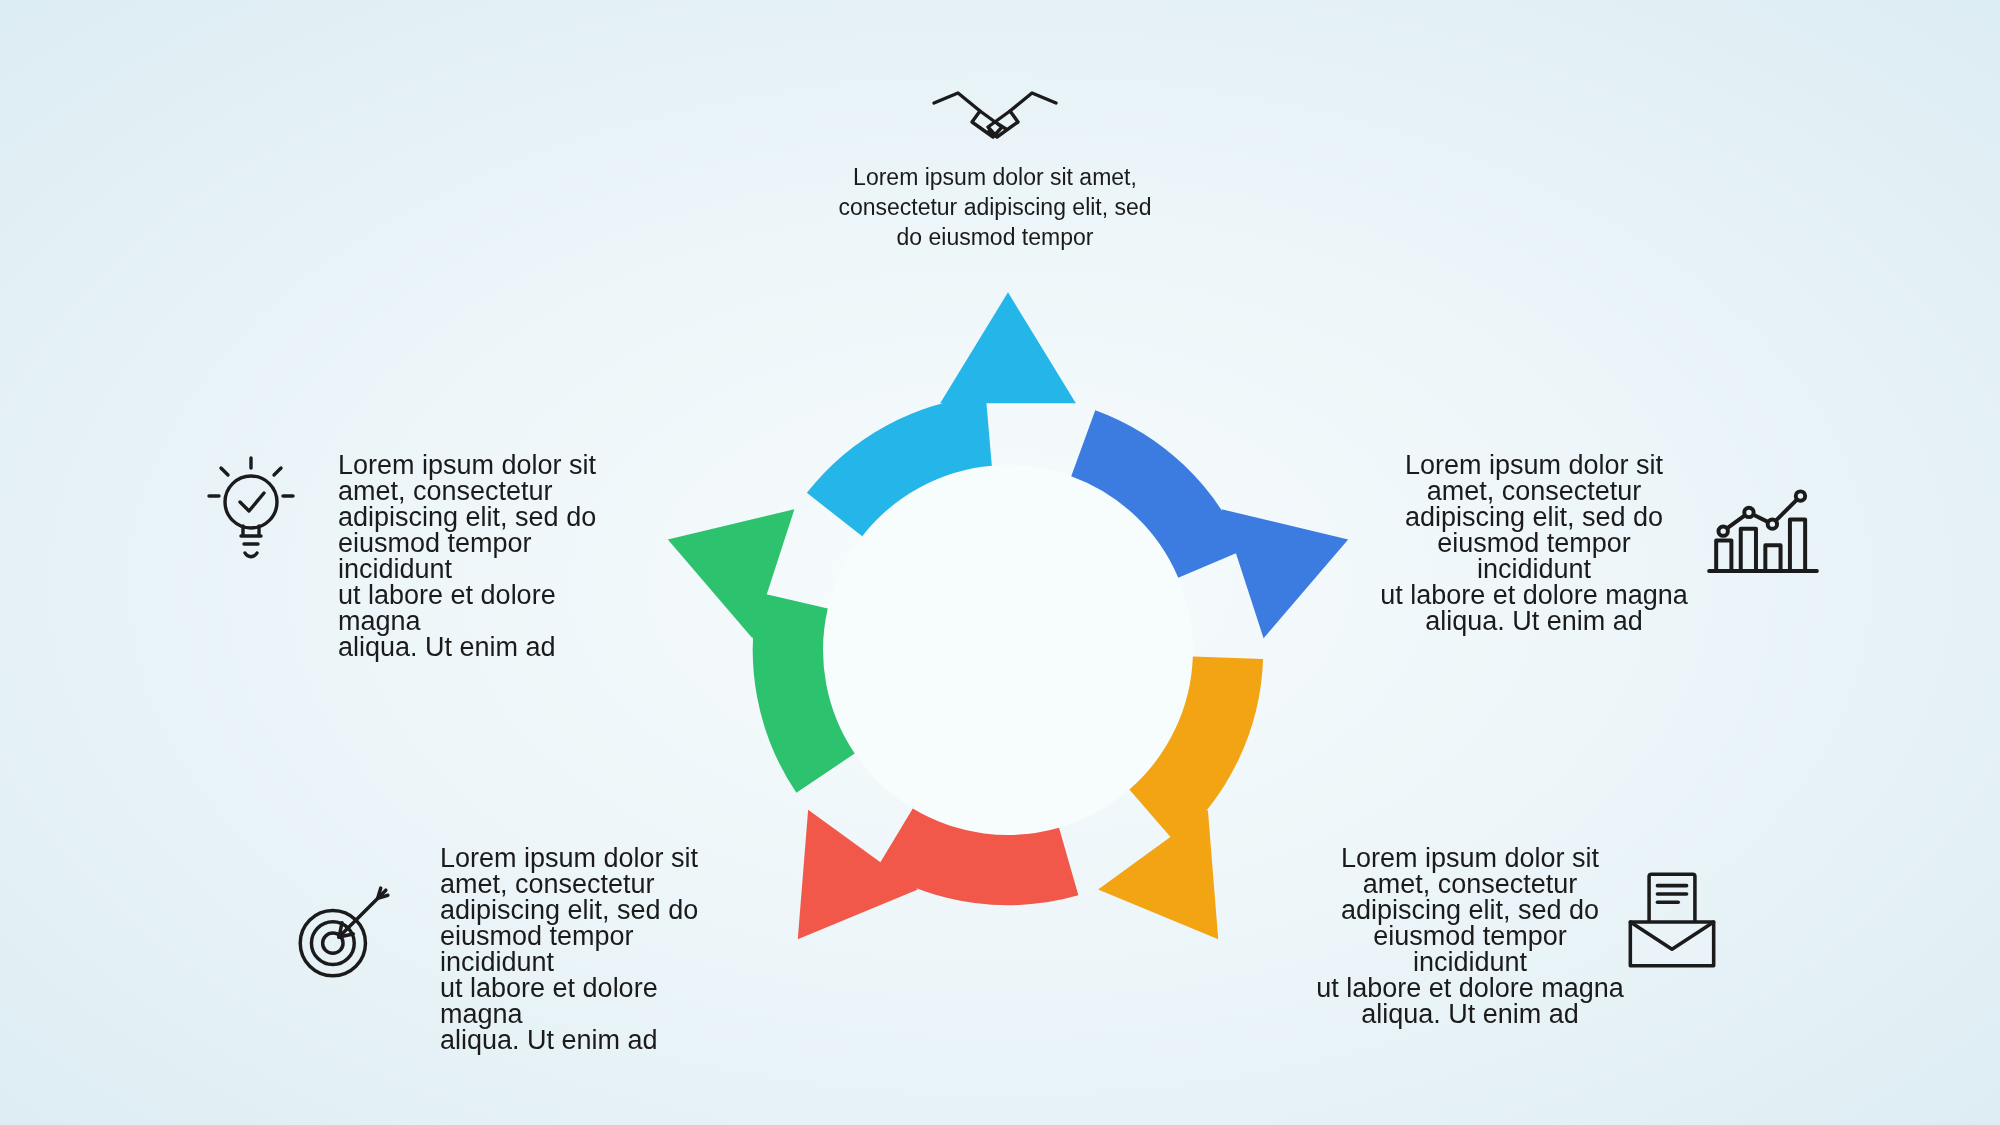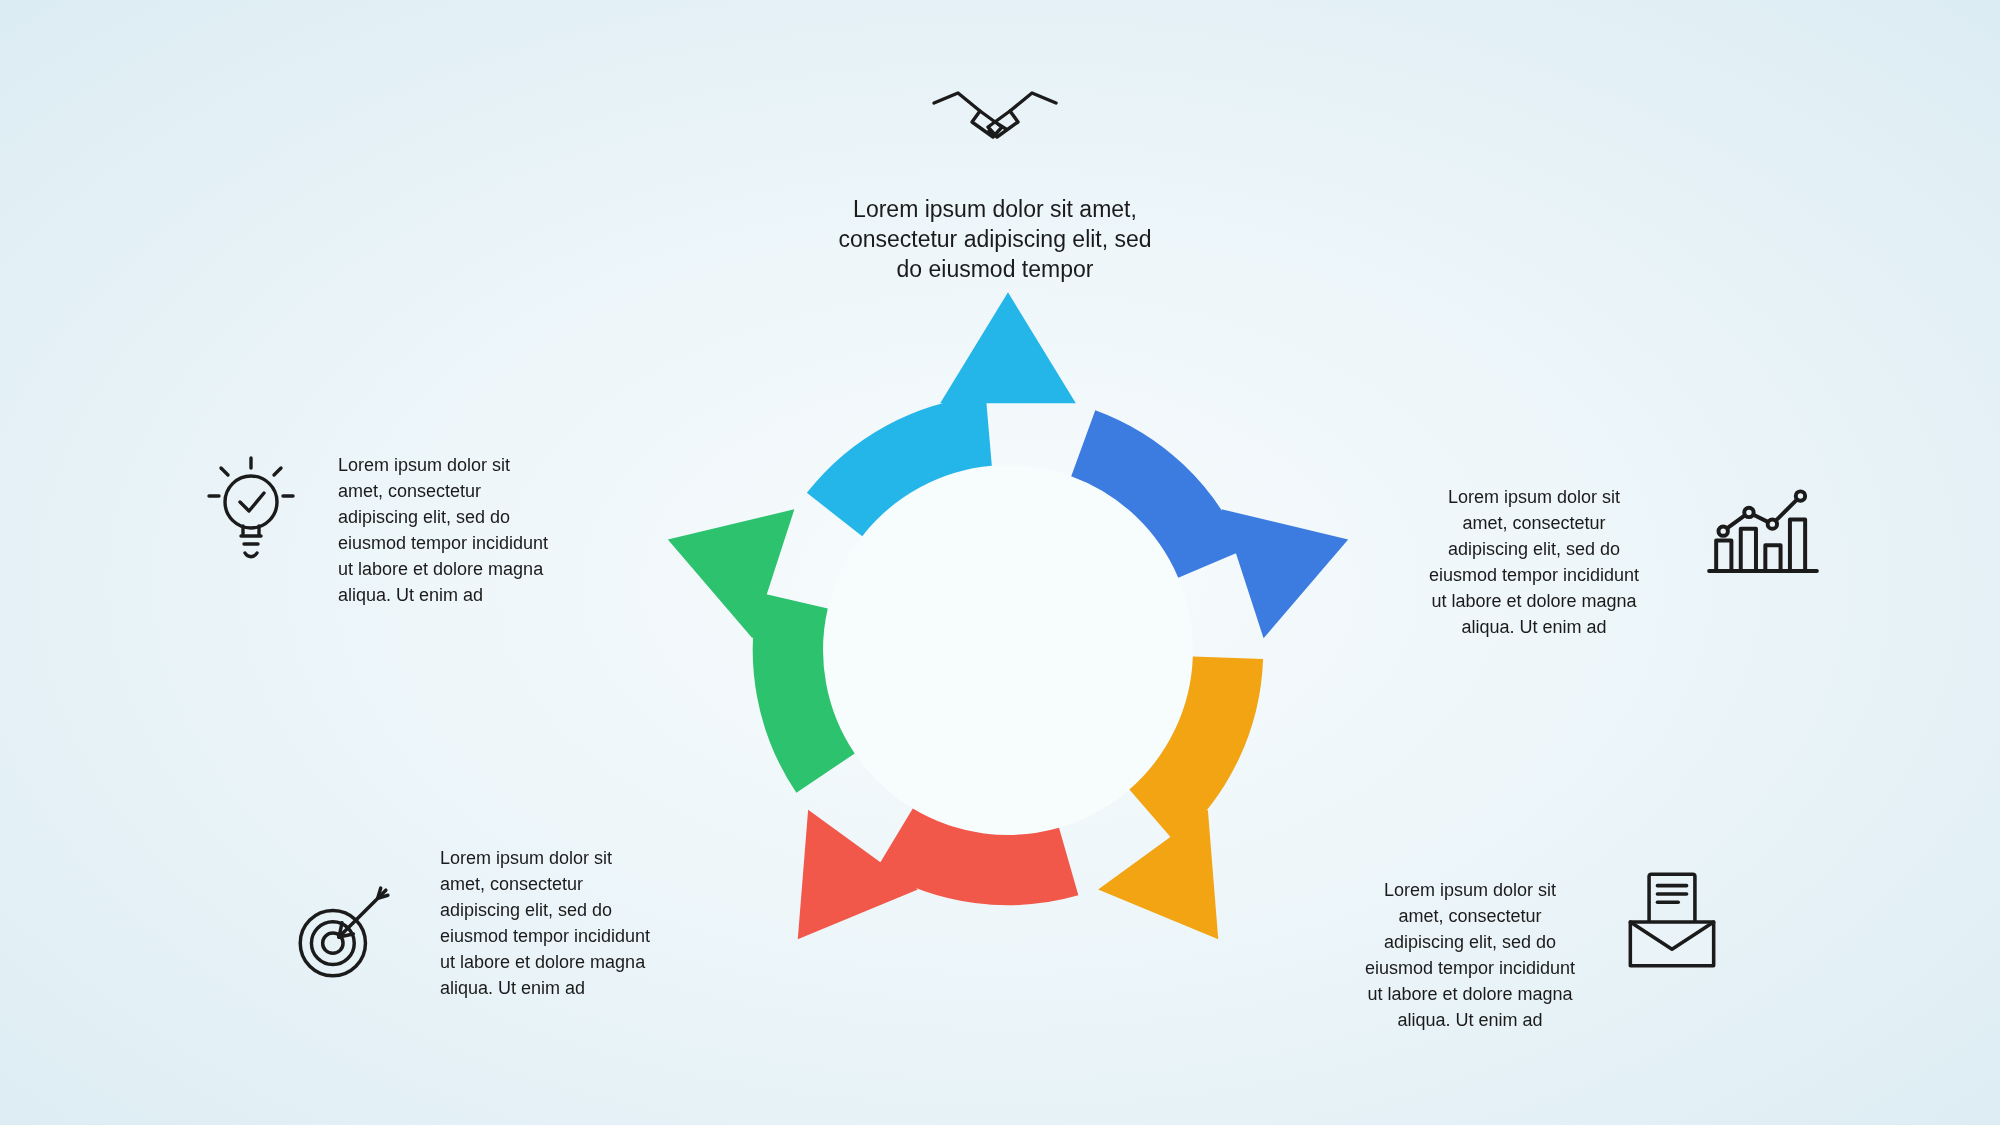--- a/index.html
+++ b/index.html
@@ -8,25 +8,25 @@
     position:relative;
     width:2000px;height:1125px;
     overflow:hidden;
     background:#eaf4f8; 
   }
   .cycle-svg{position:absolute;left:638px;top:280px;width:740px;height:740px;}
   .step-text{
     position:absolute;
     white-space:pre-line;
     color:#1b1b1b;
-    font-size:18px;
+    font-size:27px;
     line-height:26px;
   }
   .step-text--lg{font-size:23px;line-height:30px;}
-  .ta-c{text-align:center;margin-top:32px;}
+  .ta-c{text-align:center;}
   .ta-l{text-align:left;}
   .icon-box{position:absolute;}
   .icon-box svg{display:block;width:100%;height:100%;}
   .ln{fill:none;stroke:#1b1b1b;stroke-width:3.4;stroke-linecap:round;stroke-linejoin:round;}
 
   
   .pos-top-text{left:785px;top:162px;width:420px;}
   .pos-top-icon{left:930px;top:86px;width:130px;height:70px;}
 
   .pos-right-text{left:1379px;top:452px;width:310px;}

